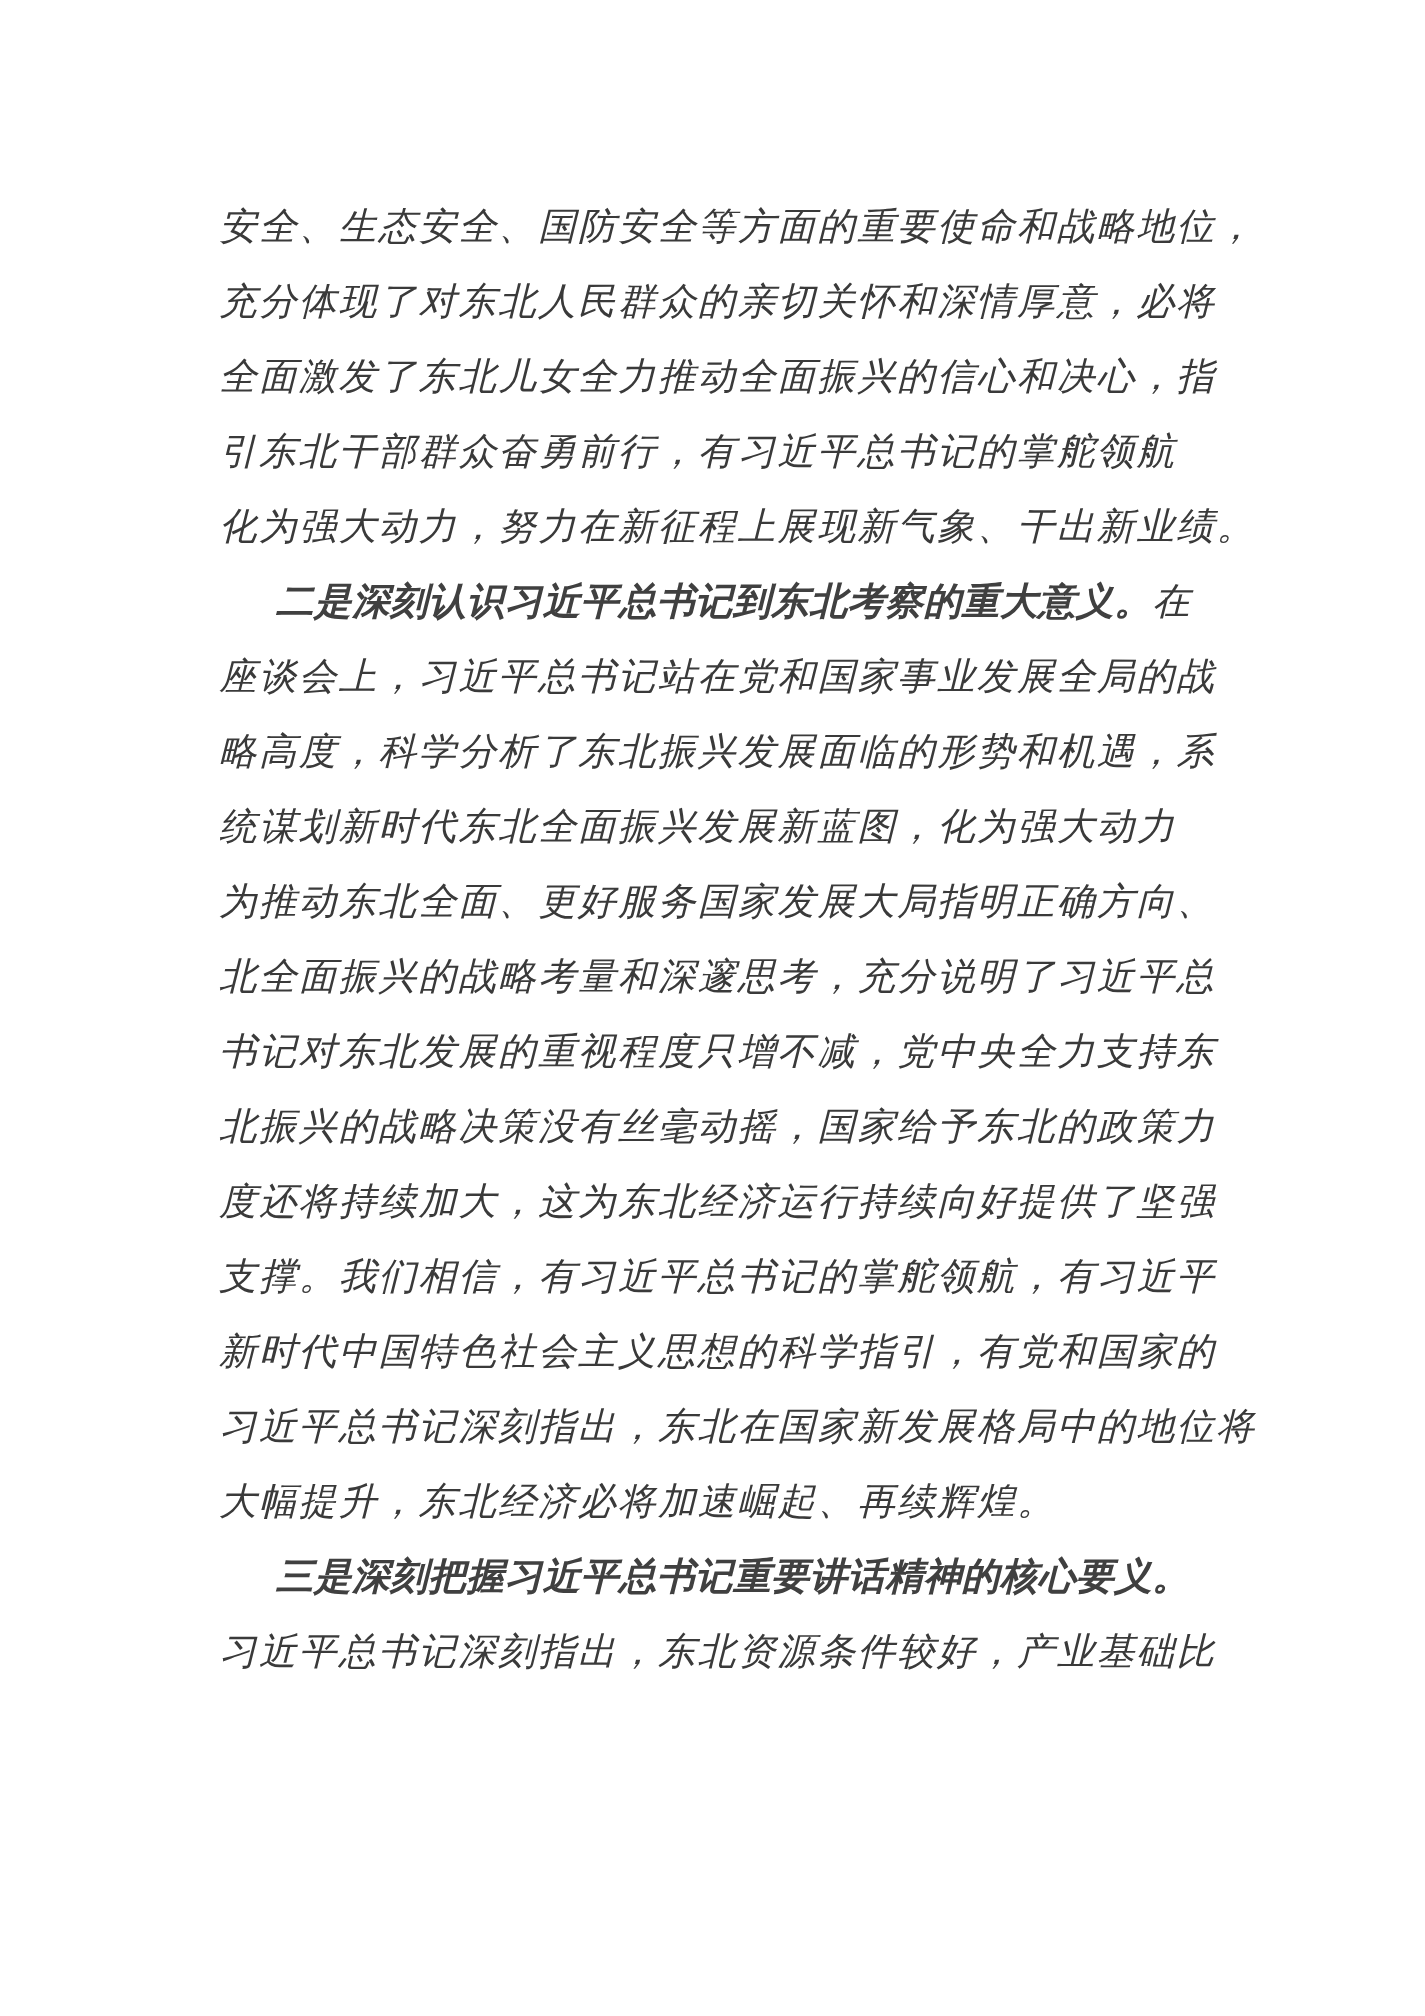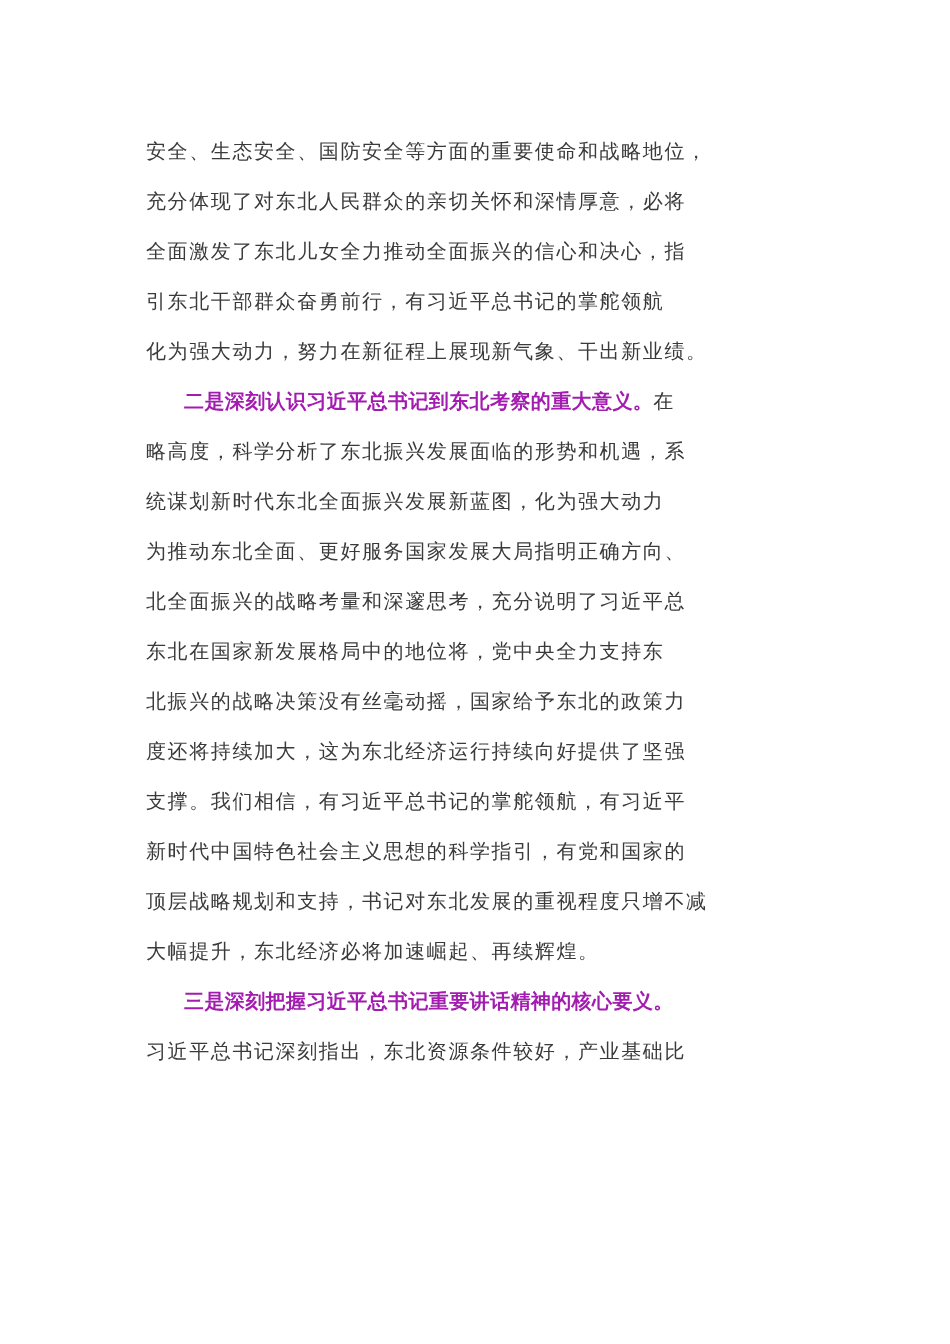--- a/index.html
+++ b/index.html
@@ -16,50 +16,52 @@
     .page {
       position: absolute;
       left: 146px;
       top: 126px;
       width: 660px;
     }
     .line {
       height: 50px;
       line-height: 50px;
       font-family: "DejaVu Sans", "Liberation Sans", sans-serif;
-      font-size: 20px;
+      font-size: 25px;
       color: #3a3a3a;
       white-space: nowrap;
       letter-spacing: 1.6px;
+      font-style: italic;
     }
     .line.indent {
       padding-left: 38px;
     }
     .bold {
       font-weight: bold;
-      color: #a21caf;
+      color: #404040;
       letter-spacing: 0.4px;
     }
   </style>
 </head>
 <body>
 
 <div class="page">
   <div class="line">安全、生态安全、国防安全等方面的重要使命和战略地位，</div>
   <div class="line">充分体现了对东北人民群众的亲切关怀和深情厚意，必将</div>
   <div class="line">全面激发了东北儿女全力推动全面振兴的信心和决心，指</div>
   <div class="line">引东北干部群众奋勇前行，有习近平总书记的掌舵领航</div>
   <div class="line">化为强大动力，努力在新征程上展现新气象、干出新业绩。</div>
   <div class="line indent"><span class="bold">二是深刻认识习近平总书记到东北考察的重大意义。</span><span>在</span></div>
+  <div class="line">座谈会上，习近平总书记站在党和国家事业发展全局的战</div>
   <div class="line">略高度，科学分析了东北振兴发展面临的形势和机遇，系</div>
   <div class="line">统谋划新时代东北全面振兴发展新蓝图，化为强大动力</div>
   <div class="line">为推动东北全面、更好服务国家发展大局指明正确方向、</div>
   <div class="line">北全面振兴的战略考量和深邃思考，充分说明了习近平总</div>
-  <div class="line">东北在国家新发展格局中的地位将，党中央全力支持东</div>
+  <div class="line">书记对东北发展的重视程度只增不减，党中央全力支持东</div>
   <div class="line">北振兴的战略决策没有丝毫动摇，国家给予东北的政策力</div>
   <div class="line">度还将持续加大，这为东北经济运行持续向好提供了坚强</div>
   <div class="line">支撑。我们相信，有习近平总书记的掌舵领航，有习近平</div>
   <div class="line">新时代中国特色社会主义思想的科学指引，有党和国家的</div>
-  <div class="line">顶层战略规划和支持，书记对东北发展的重视程度只增不减</div>
+  <div class="line">习近平总书记深刻指出，东北在国家新发展格局中的地位将</div>
   <div class="line">大幅提升，东北经济必将加速崛起、再续辉煌。</div>
   <div class="line indent"><span class="bold">三是深刻把握习近平总书记重要讲话精神的核心要义。</span><span></span></div>
   <div class="line">习近平总书记深刻指出，东北资源条件较好，产业基础比</div>
 </div>
 
 </body></html>

